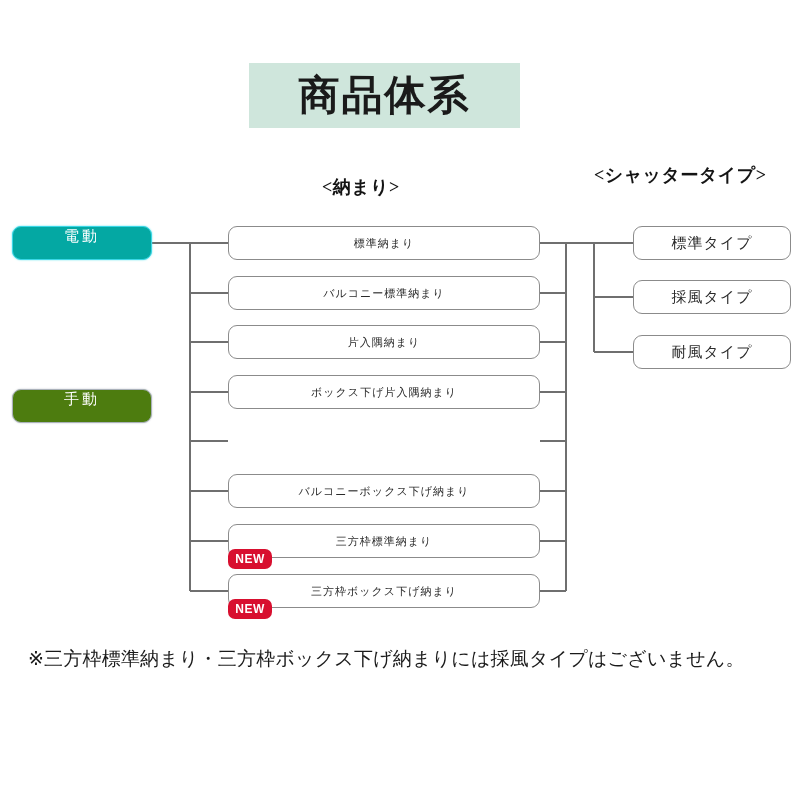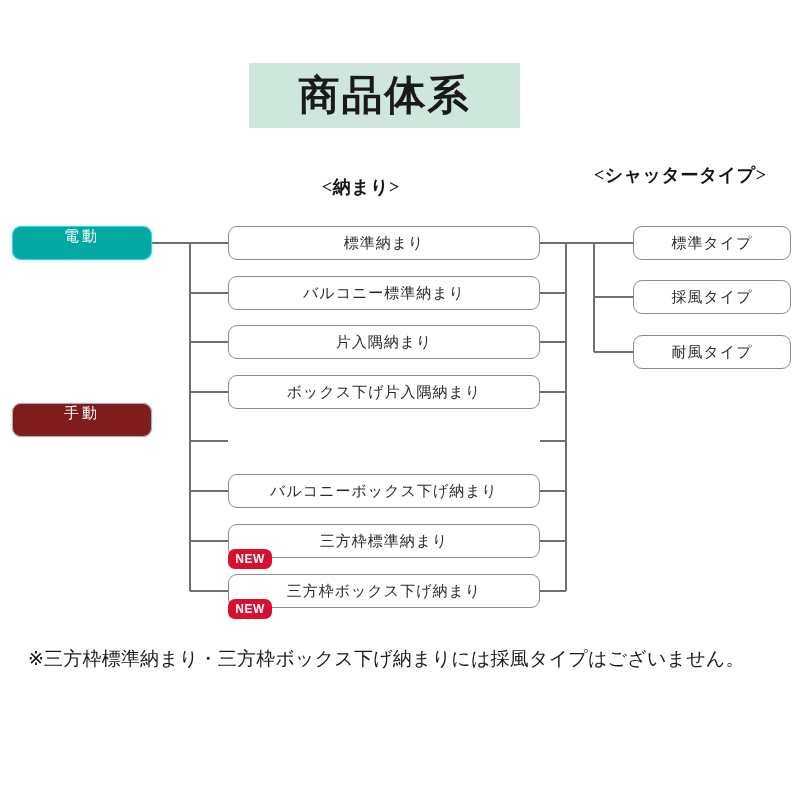--- a/index.html
+++ b/index.html
@@ -80,42 +80,42 @@
     letter-spacing: 3px;
     box-sizing: border-box;
   }
   #root-dendou {
     top: 226px;
     background: #04a8a3;
     border: 1.5px solid #39d7e6;
     box-shadow: 0 0 2px #5fe3ec;
   }
   #root-shudou {
-    top: 403px;
-    background: #7f1d1d;
+    top: 389px;
+    background: #4d7c0f;
     border: 1.5px solid #aab1ba;
     box-shadow: 0 0 2px #c0c6cd;
   }
 
   
   .mid-box {
     position: absolute;
     left: 228px;
     width: 312px;
     height: 34px;
     background: #ffffff;
     border: 1.2px solid #8b8b8b;
     border-radius: 9px;
     display: flex;
     align-items: center;
     justify-content: center;
     box-sizing: border-box;
   }
   .mid-box .box-label {
-    font-size: 15px;
+    font-size: 11px;
     color: #2a2a2a;
     letter-spacing: 1px;
     white-space: nowrap;
   }
 
   
   .type-box {
     position: absolute;
     left: 633px;
     width: 158px;

